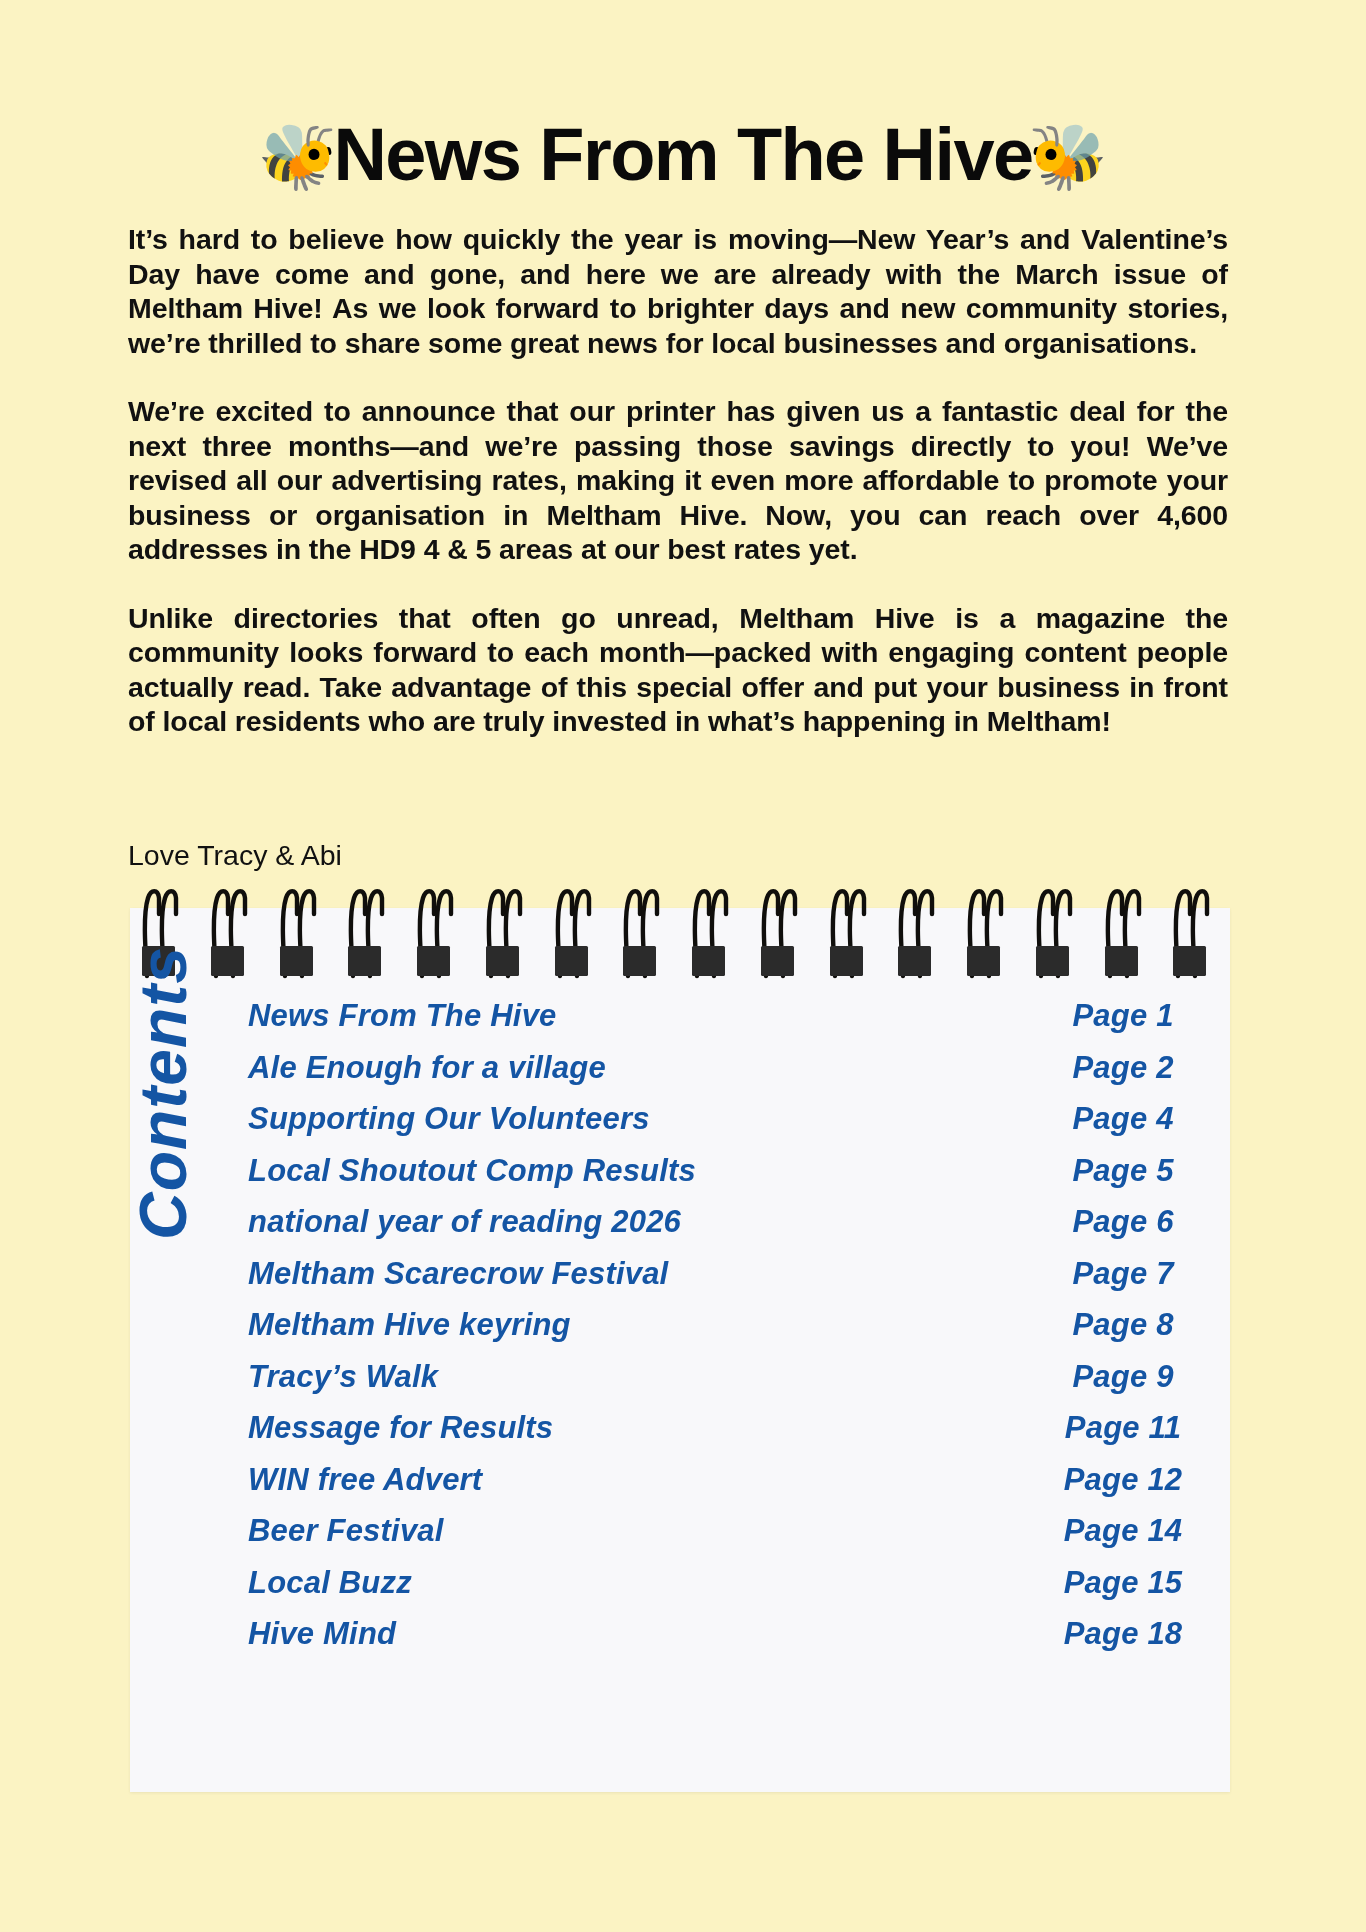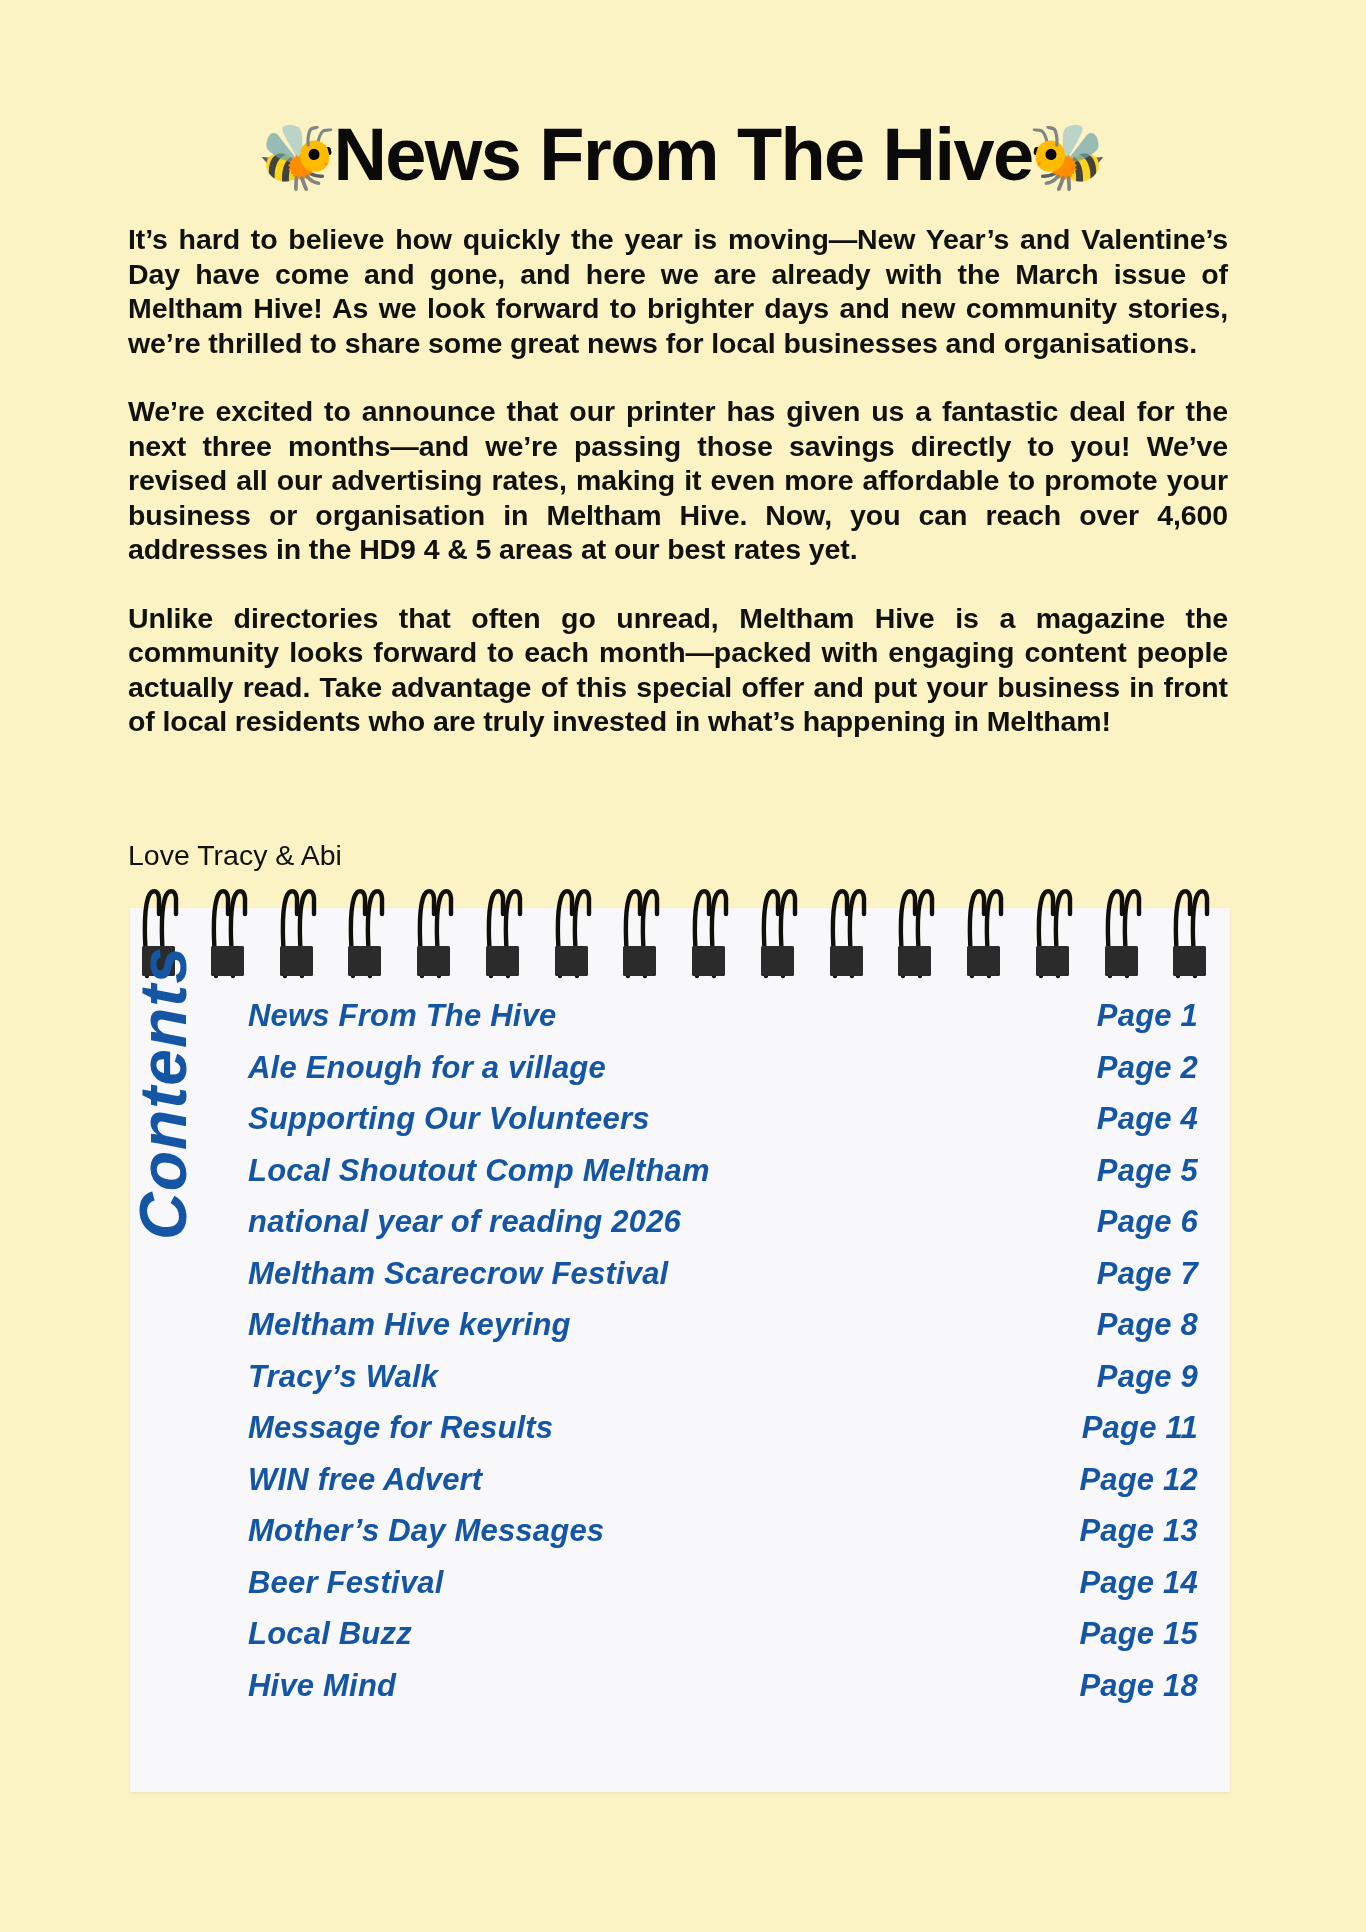--- a/index.html
+++ b/index.html
@@ -163,21 +163,21 @@
     font-family: "Liberation Sans", sans-serif;
     font-weight: bold;
     font-size: 31px;
     line-height: 51.5px;
     color: #1455A4;
     white-space: nowrap;
     font-style: italic;
     letter-spacing: 0.2px;
   }
   .toc-page {
-    text-align: right;
+    text-align: center;
     min-width: 150px;
   }
 </style>
 </head>
 <body>
 
 <div class="page">
 
   <div class="masthead">
     <span class="bee left">🐝</span>
@@ -321,21 +321,21 @@
       </div>
       <div class="toc-row">
         <span class="toc-title">Ale Enough for a village</span>
         <span class="toc-page">Page 2</span>
       </div>
       <div class="toc-row">
         <span class="toc-title">Supporting Our Volunteers</span>
         <span class="toc-page">Page 4</span>
       </div>
       <div class="toc-row">
-        <span class="toc-title">Local Shoutout Comp Meltham</span>
+        <span class="toc-title">Local Shoutout Comp Results</span>
         <span class="toc-page">Page 5</span>
       </div>
       <div class="toc-row">
         <span class="toc-title">national year of reading 2026</span>
         <span class="toc-page">Page 6</span>
       </div>
       <div class="toc-row">
         <span class="toc-title">Meltham Scarecrow Festival</span>
         <span class="toc-page">Page 7</span>
       </div>
@@ -349,24 +349,20 @@
       </div>
       <div class="toc-row">
         <span class="toc-title">Message for Results</span>
         <span class="toc-page">Page 11</span>
       </div>
       <div class="toc-row">
         <span class="toc-title">WIN free Advert</span>
         <span class="toc-page">Page 12</span>
       </div>
       <div class="toc-row">
-        <span class="toc-title">Mother’s Day Messages</span>
-        <span class="toc-page">Page 13</span>
-      </div>
-      <div class="toc-row">
         <span class="toc-title">Beer Festival</span>
         <span class="toc-page">Page 14</span>
       </div>
       <div class="toc-row">
         <span class="toc-title">Local Buzz</span>
         <span class="toc-page">Page 15</span>
       </div>
       <div class="toc-row">
         <span class="toc-title">Hive Mind</span>
         <span class="toc-page">Page 18</span>

